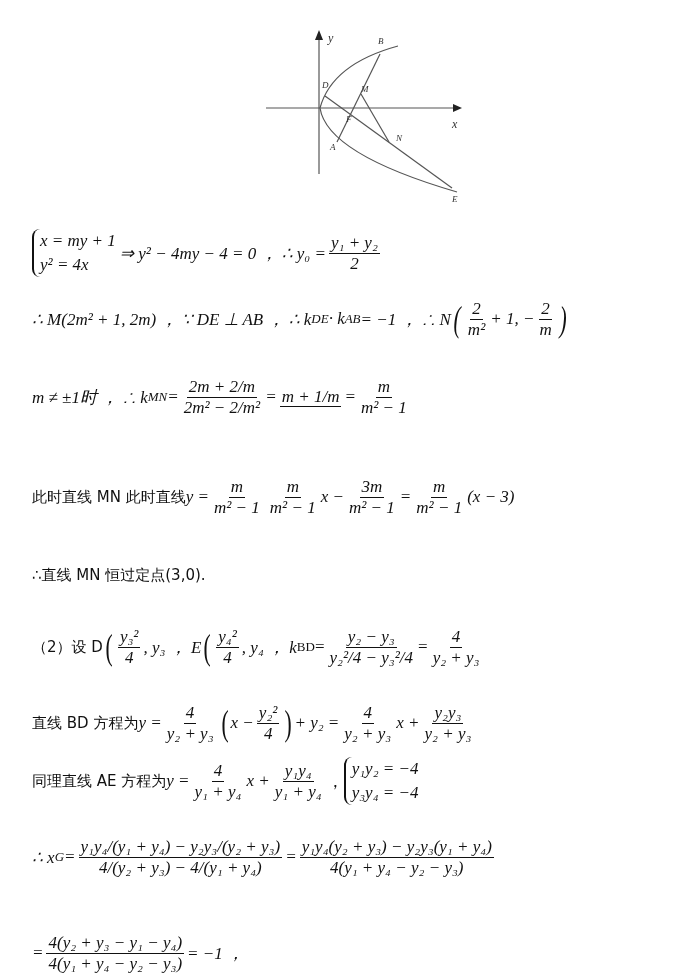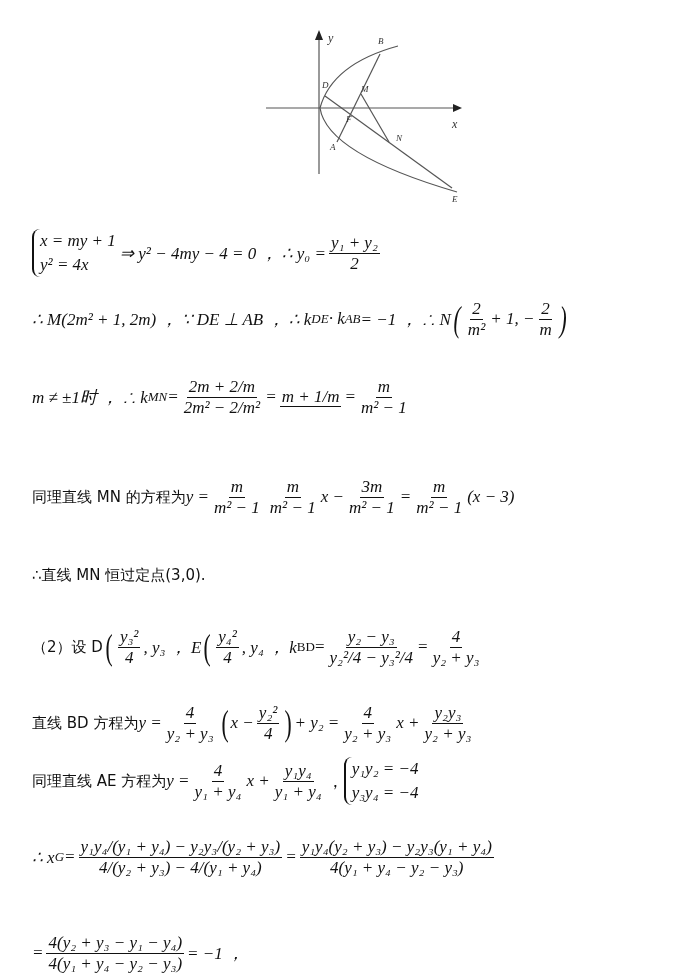--- a/index.html
+++ b/index.html
@@ -83,21 +83,21 @@
         <span class="num">m + 1/m</span>
       </span>
     <span>=</span>
     <span class="frac">
         <span class="num">m</span>
         <span class="den">m² − 1</span>
       </span>
   </div>
 
   <div class="line" style="top:462px">
-    <span class="cn">同理直线 MN 的方程为</span>
+    <span class="cn">此时直线 MN 此时直线</span>
     <span class="it">y =</span>
     <span class="frac it">
         <span class="num">m</span>
         <span class="den">m² − 1</span>
       </span>
     <span class="frac it">
         <span class="num">m</span>
         <span class="den">m² − 1</span>
       </span>
     <span class="it">x −</span>

